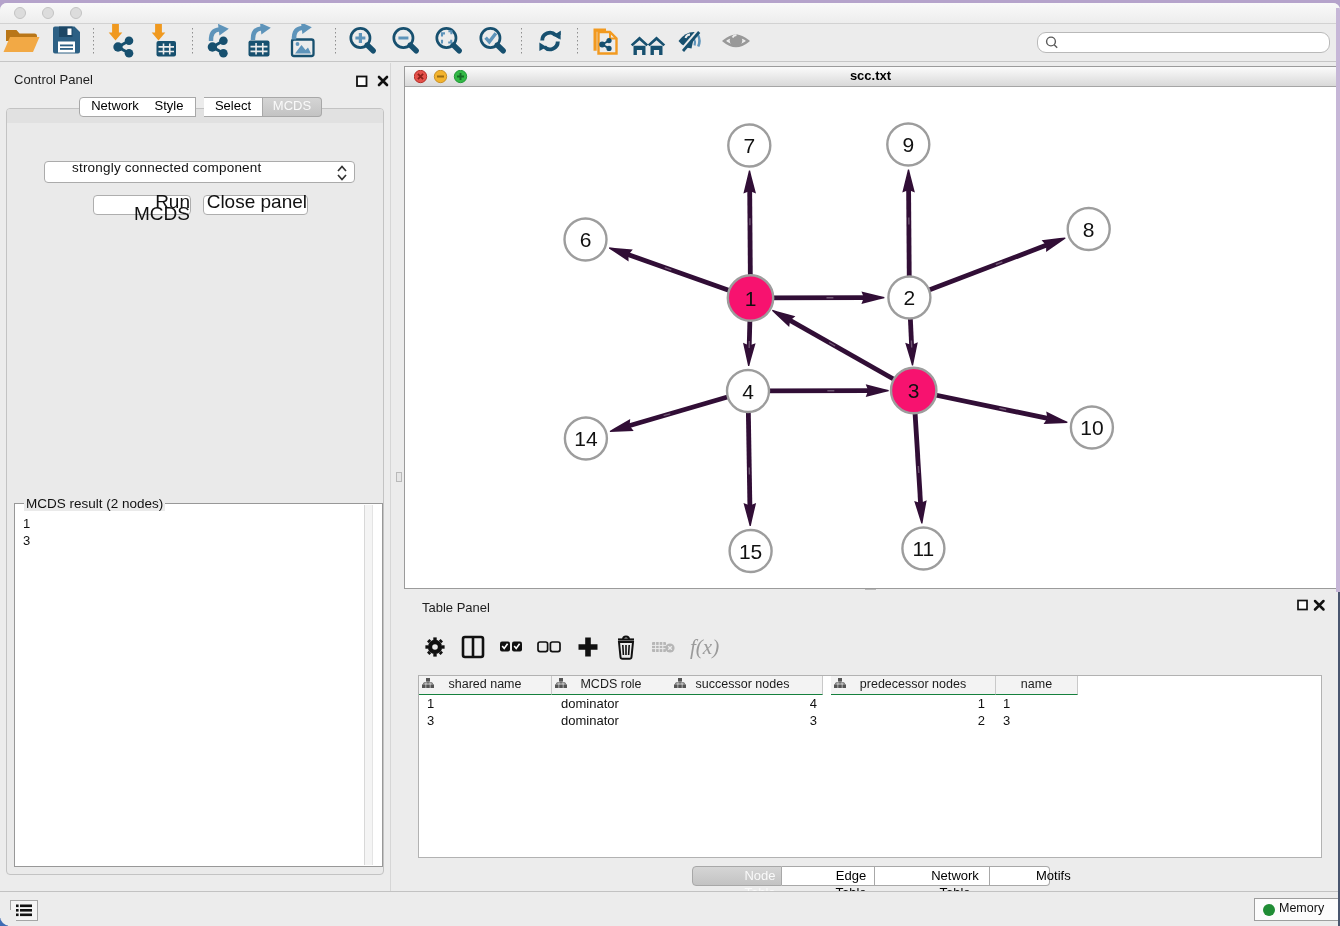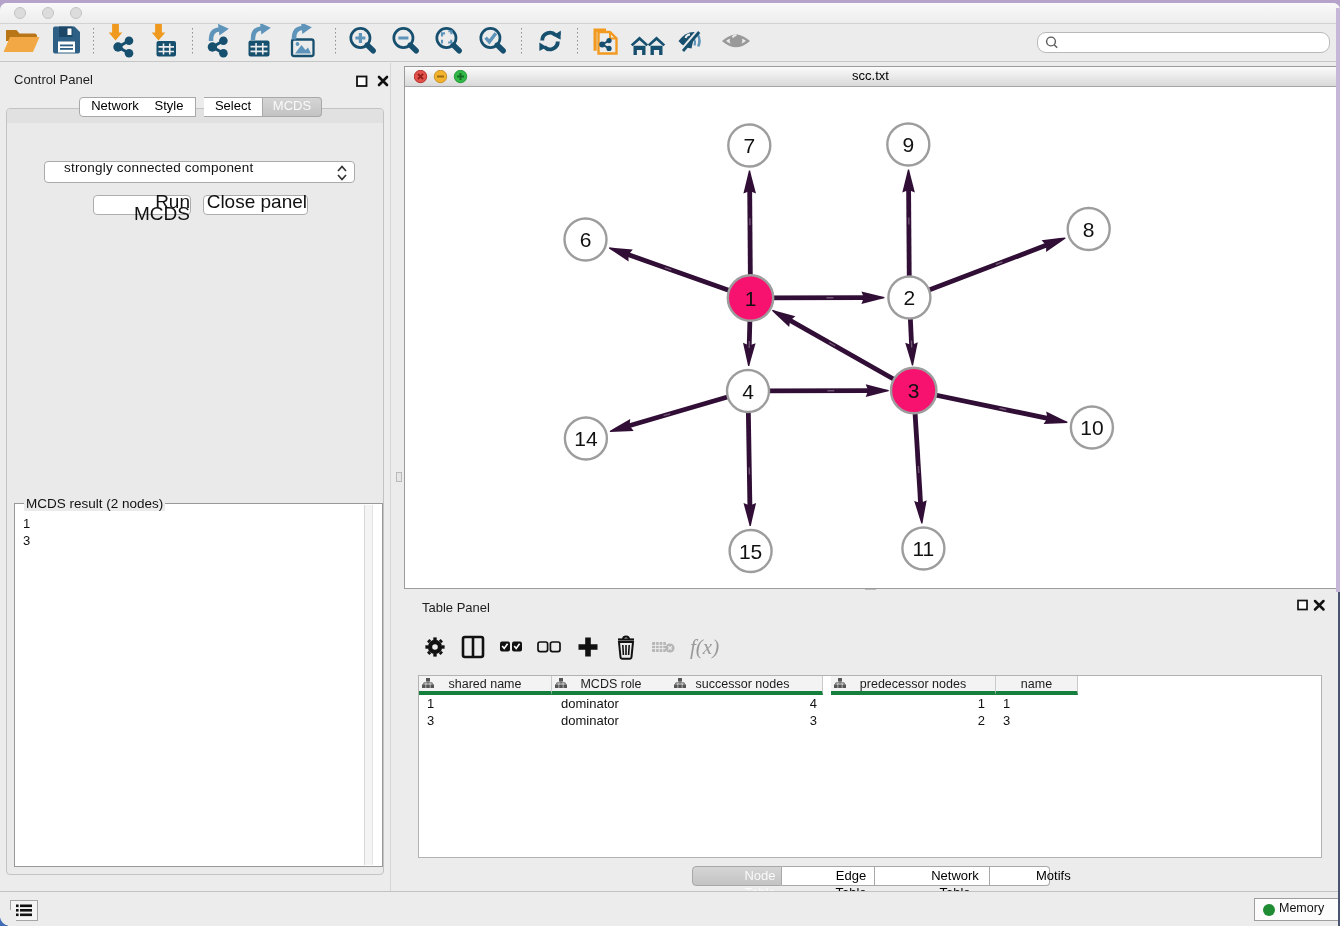--- a/index.html
+++ b/index.html
@@ -24,42 +24,42 @@
   #ctrl-head { position:absolute; left:14px; top:9px; font-size:13px; color:#1e1e1e; }
   .tabbox { position:absolute; height:20px; background:#fff; border:1px solid #a8a8a8;
             font-size:13px; color:#000; text-align:center; line-height:16.5px; z-index:3; }
   #cp-panel { position:absolute; left:6px; top:45px; width:378px; height:767px;
               background:#eaeaea; border:1px solid #c3c3c3; border-radius:4px; }
   #cp-band { position:absolute; left:0; top:0; width:100%; height:14px; background:#e1e1e1;
              border-radius:3px 3px 0 0; }
   #opt-label { position:absolute; left:0; top:28px; width:100%; text-align:center; font-size:14.2px; color:#111; letter-spacing:0.1px; }
   #combo { position:absolute; left:37px; top:51.5px; width:311px; height:22px; background:#fff;
            border:1px solid #ababab; border-radius:4px; font-size:13.5px; color:#111; line-height:12px;
-           padding-left:19px; letter-spacing:0.2px; }
+           padding-left:27px; letter-spacing:0.2px; }
   .btn { position:absolute; top:85.5px; height:20px; background:#ffffff; border:1px solid #aeaeae;
          border-radius:4px; font-size:19px; color:#111; text-align:right; line-height:12px; }
   #grp { position:absolute; left:7px; top:394px; width:369px; height:364px; background:#fff;
          border:1px solid #989898; }
   #grp-label { position:absolute; left:17px; top:386.5px; font-size:13.5px; color:#111; background:#eaeaea; padding:0 2px; z-index:2; }
   .grp-item { position:absolute; left:16px; font-size:13px; color:#111; }
   
   #vsplit { position:absolute; left:390px; top:60px; width:14px; height:828px; background:#ececec;
             border-left:1px solid #d6d6d6; }
   
   #netframe { position:absolute; left:404px; top:63px; width:933px; height:523px;
               border:1px solid #9b9b9b; background:#fff; }
   #net-title { position:absolute; left:0; top:0; width:100%; height:20px;
-               background:linear-gradient(#fbfbfb,#d9d9d9); border-bottom:1px solid #a5a5a5; }
+               background:linear-gradient(#fbfbfb,#d9d9d9); border-bottom:1px solid #a5a5a5;font-weight:bold; }
   #net-title-text { position:absolute; top:0.5px; width:100%; text-align:center; font-size:13px; color:#000; }
   
   #tablepanel { position:absolute; left:404px; top:589px; width:934px; height:299px; background:#ececec; }
   #tp-head { position:absolute; left:18px; top:7.5px; font-size:13px; color:#1e1e1e; }
   #tp-table { position:absolute; left:14px; top:83px; width:904px; height:183px; background:#fff;
               border:1px solid #b2b2b2; }
-  .th { position:absolute; top:0; height:19px; border-right:1px solid #c9c9c9; border-bottom:4px solid #15803d;
+  .th { position:absolute; top:0; height:19px; border-right:1px solid #c9c9c9; border-bottom:1px solid #15803d;
         font-size:12.5px; color:#1c1c1c; text-align:center; line-height:17px; background:#f3f3f3; }
   .td { position:absolute; font-size:13px; color:#111; }
   .btab { position:absolute; top:274px; height:20px; background:#fff; border:1px solid #a8a8a8;
           font-size:13px; color:#000; text-align:center; line-height:17px;padding-left:46px; }
   
   #statusbar { position:absolute; left:0; top:888px; width:1340px; height:35px; background:#ececec;
                border-top:1px solid #c2c2c2; }
 </style>
 </head>
 <body>

